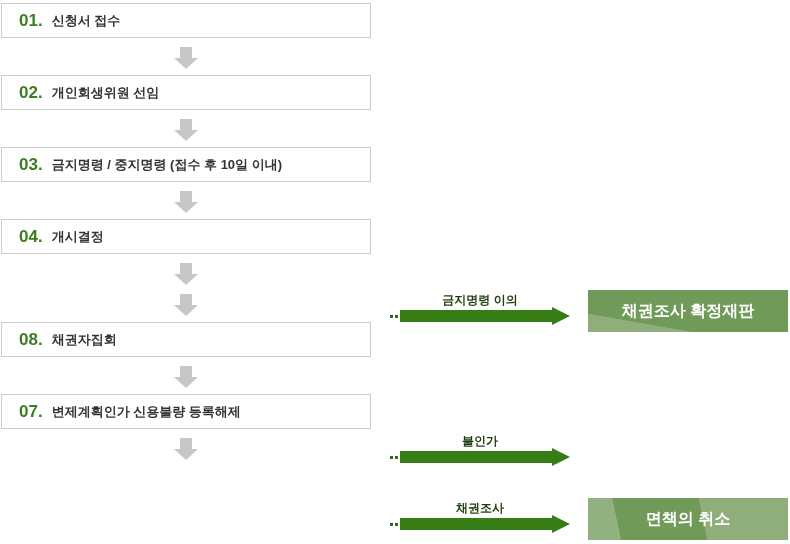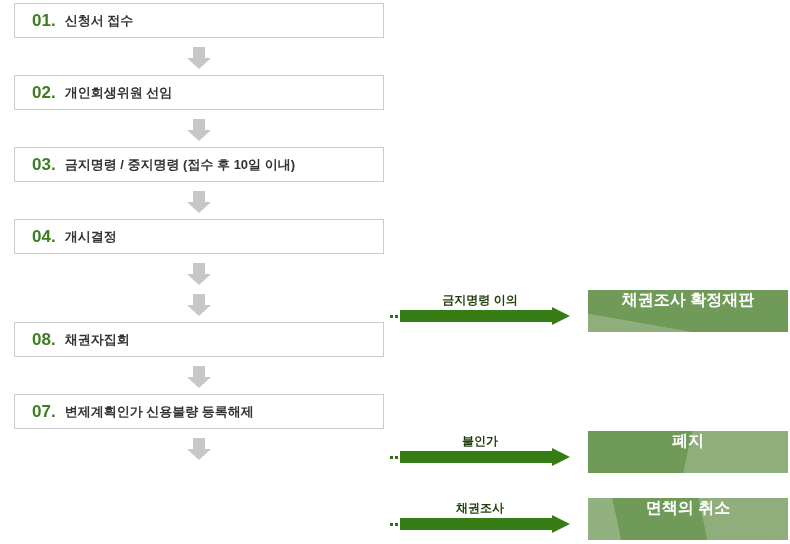--- a/index.html
+++ b/index.html
@@ -1,21 +1,21 @@
 <!DOCTYPE html>
 <html><head>
 <meta charset="utf-8">
 <style>
   html,body{margin:0;padding:0}
   body{
     width:790px;height:544px;position:relative;background:#ffffff;
     font-family:"Liberation Sans","DejaVu Sans",sans-serif;overflow:hidden;
   }
   
-  .flow-col{position:absolute;left:14px;top:3px;width:370px}
+  .flow-col{position:absolute;left:1px;top:3px;width:370px}
   .step-box{
     box-sizing:border-box;width:370px;height:35px;background:#fff;
     border:1px solid #cccccc;display:flex;align-items:center;padding-left:17px;
   }
   .step-num{color:#3d7d1f;font-weight:bold;font-size:17px;margin-right:9px;flex:0 0 auto}
   .step-lbl{color:#333333;font-weight:bold;font-size:13px;white-space:nowrap}
   
   .darrow{width:24px;height:22px;margin:9px auto 6px;position:relative}
   .darrow .stem{position:absolute;left:6px;top:0;width:12px;height:11px;background:#c7c7c7}
   .darrow .head{
@@ -34,21 +34,21 @@
   .g-arrow{display:flex;align-items:center;height:18px}
   .g-dot{width:3px;height:3px;background:#2e6e10;margin-right:2px;flex:0 0 auto}
   .g-body{flex:1;height:12px;background:#377d15}
   .g-head{
     width:0;height:0;flex:0 0 auto;
     border-top:9px solid transparent;border-bottom:9px solid transparent;
     border-left:18px solid #377d15;
   }
   
   .branch-box{
-    width:200px;height:42px;display:flex;justify-content:center;
+    width:200px;height:42px;display:flex;align-items:center;justify-content:center;
     color:#ffffff;font-weight:bold;font-size:16px;white-space:nowrap;
   }
   .v1{background:linear-gradient(190deg,#6f9a58 76%,#8fae7b 76.5%)}
   .v2{background:linear-gradient(102deg,#6f9a58 49.7%,#8fae7b 50%)}
   .v3{background:
       linear-gradient(258deg,rgba(255,255,255,0) 84%,rgba(255,255,255,0.24) 84.3%),
       linear-gradient(78deg,#6f9a58 57%,#8fae7b 57.3%)}
 </style>
 </head>
 <body>
@@ -135,23 +135,20 @@
 <div class="branch b1">
   <div class="arrow-wrap">
     <div class="arrow-label">불인가</div>
     <div class="g-arrow">
       <span class="g-dot"></span>
       <span class="g-dot"></span>
       <span class="g-body"></span>
       <span class="g-head"></span>
     </div>
   </div>
-  <div class="branch-box v2">
-    <span>폐지</span>
-  </div>
 </div>
 
 <div class="branch b2">
   <div class="arrow-wrap">
     <div class="arrow-label">채권조사</div>
     <div class="g-arrow">
       <span class="g-dot"></span>
       <span class="g-dot"></span>
       <span class="g-body"></span>
       <span class="g-head"></span>

